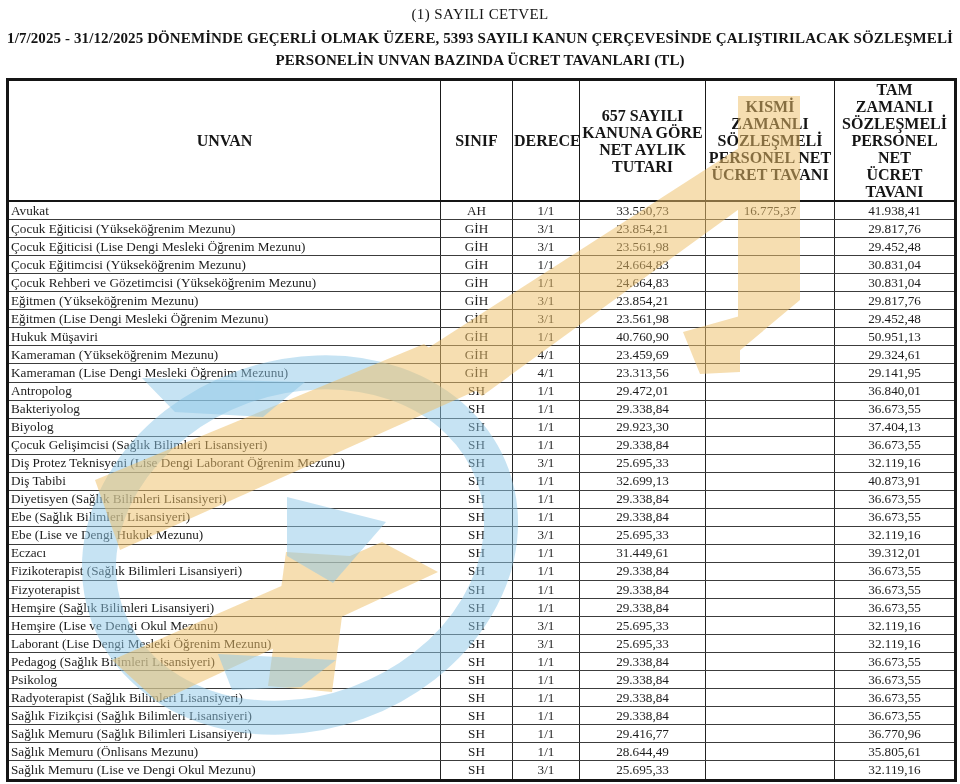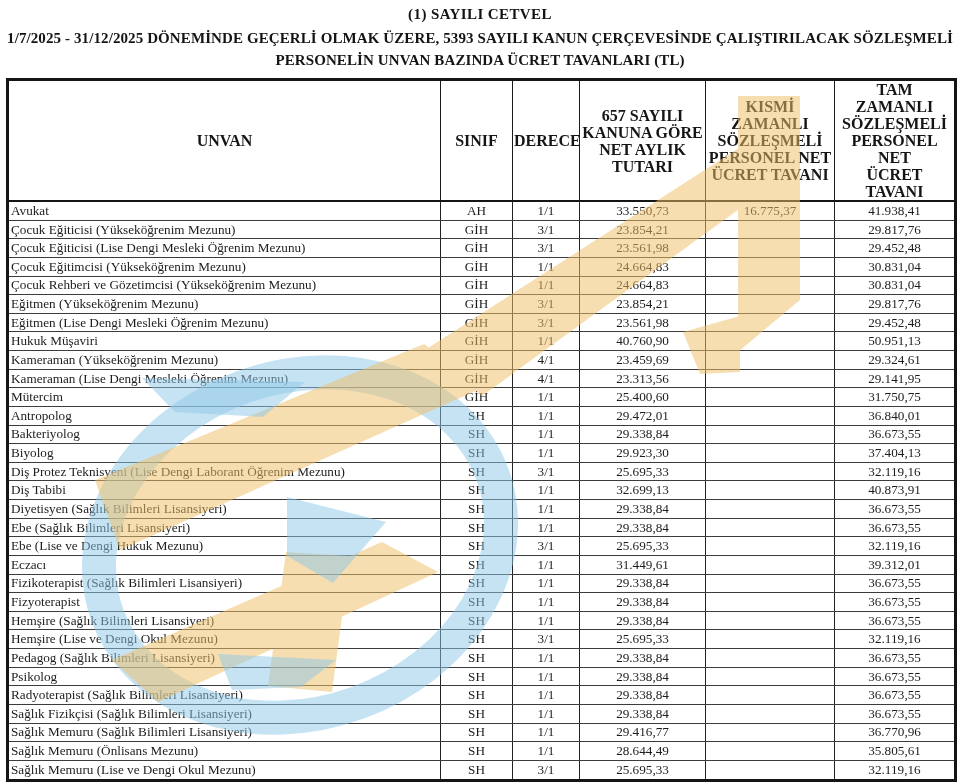--- a/index.html
+++ b/index.html
@@ -7,21 +7,21 @@
     width:960px; height:784px;
     background:#ffffff;
     font-family:"Liberation Serif","DejaVu Serif",serif;
     color:#161616;
     position:relative;
     overflow:hidden;
   }
   .page { position:absolute; inset:0; }
   .doc-title {
     position:absolute; top:6px; left:0; width:100%;
-    text-align:center; font-weight:bold; font-size:15px;
+    text-align:center; font-weight:normal; font-size:15px;
     letter-spacing:0.4px; color:#141414;
   }
   .doc-subtitle {
     position:absolute; top:27px; left:4px; right:4px;
     text-align:center; font-weight:bold; font-size:15px;
     line-height:22px; letter-spacing:0.1px; color:#141414;
     white-space:pre-line;
   }
   table.salary {
     position:absolute; top:78px; left:6px;
@@ -177,28 +177,20 @@
 
     <tr>
       <td class="unvan">Kameraman (Lise Dengi Mesleki Öğrenim Mezunu)</td>
       <td class="ctr">GİH</td>
       <td class="ctr">4/1</td>
       <td class="ctr">23.313,56</td>
       <td class="ctr"></td>
       <td class="ctr">29.141,95</td>
     </tr>
 
-    <tr>
-      <td class="unvan">Mütercim</td>
-      <td class="ctr">GİH</td>
-      <td class="ctr">1/1</td>
-      <td class="ctr">25.400,60</td>
-      <td class="ctr"></td>
-      <td class="ctr">31.750,75</td>
-    </tr>
 
 
     <tr>
       <td class="unvan">Antropolog</td>
       <td class="ctr">SH</td>
       <td class="ctr">1/1</td>
       <td class="ctr">29.472,01</td>
       <td class="ctr"></td>
       <td class="ctr">36.840,01</td>
     </tr>
@@ -214,20 +206,28 @@
 
     <tr>
       <td class="unvan">Biyolog</td>
       <td class="ctr">SH</td>
       <td class="ctr">1/1</td>
       <td class="ctr">29.923,30</td>
       <td class="ctr"></td>
       <td class="ctr">37.404,13</td>
     </tr>
 
+    <tr>
+      <td class="unvan">Çocuk Gelişimcisi (Sağlık Bilimleri Lisansiyeri)</td>
+      <td class="ctr">SH</td>
+      <td class="ctr">1/1</td>
+      <td class="ctr">29.338,84</td>
+      <td class="ctr"></td>
+      <td class="ctr">36.673,55</td>
+    </tr>
 
     <tr>
       <td class="unvan">Diş Protez Teknisyeni (Lise Dengi Laborant Öğrenim Mezunu)</td>
       <td class="ctr">SH</td>
       <td class="ctr">3/1</td>
       <td class="ctr">25.695,33</td>
       <td class="ctr"></td>
       <td class="ctr">32.119,16</td>
     </tr>
 
@@ -305,20 +305,28 @@
 
     <tr>
       <td class="unvan">Hemşire (Lise ve Dengi Okul Mezunu)</td>
       <td class="ctr">SH</td>
       <td class="ctr">3/1</td>
       <td class="ctr">25.695,33</td>
       <td class="ctr"></td>
       <td class="ctr">32.119,16</td>
     </tr>
 
+    <tr>
+      <td class="unvan">Laborant (Lise Dengi Mesleki Öğrenim Mezunu)</td>
+      <td class="ctr">SH</td>
+      <td class="ctr">3/1</td>
+      <td class="ctr">25.695,33</td>
+      <td class="ctr"></td>
+      <td class="ctr">32.119,16</td>
+    </tr>
 
     <tr>
       <td class="unvan">Pedagog (Sağlık Bilimleri Lisansiyeri)</td>
       <td class="ctr">SH</td>
       <td class="ctr">1/1</td>
       <td class="ctr">29.338,84</td>
       <td class="ctr"></td>
       <td class="ctr">36.673,55</td>
     </tr>
 

